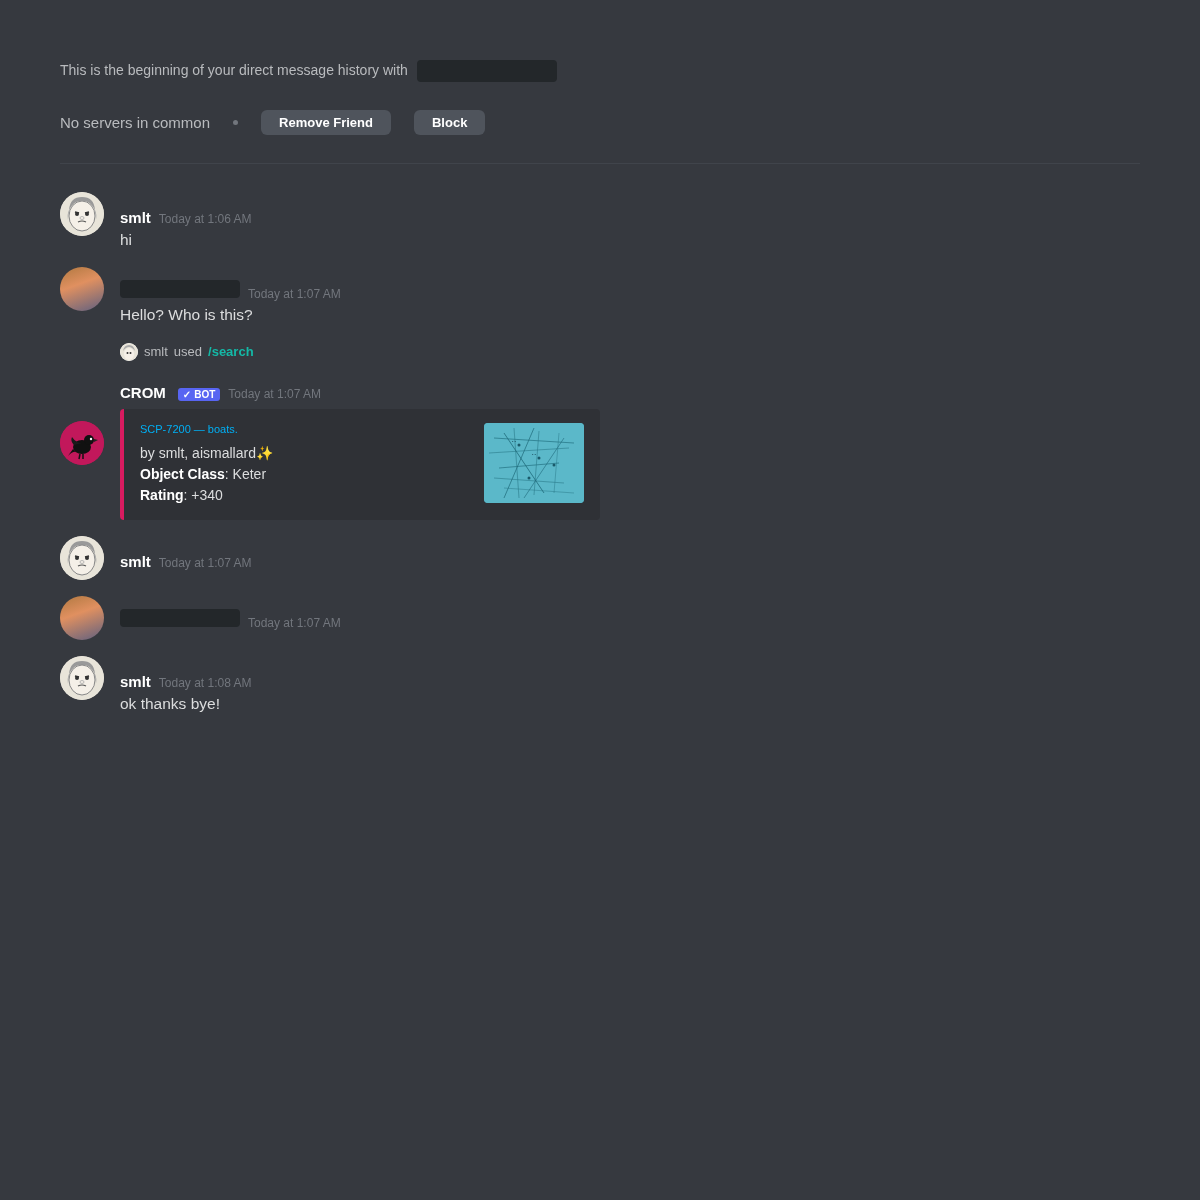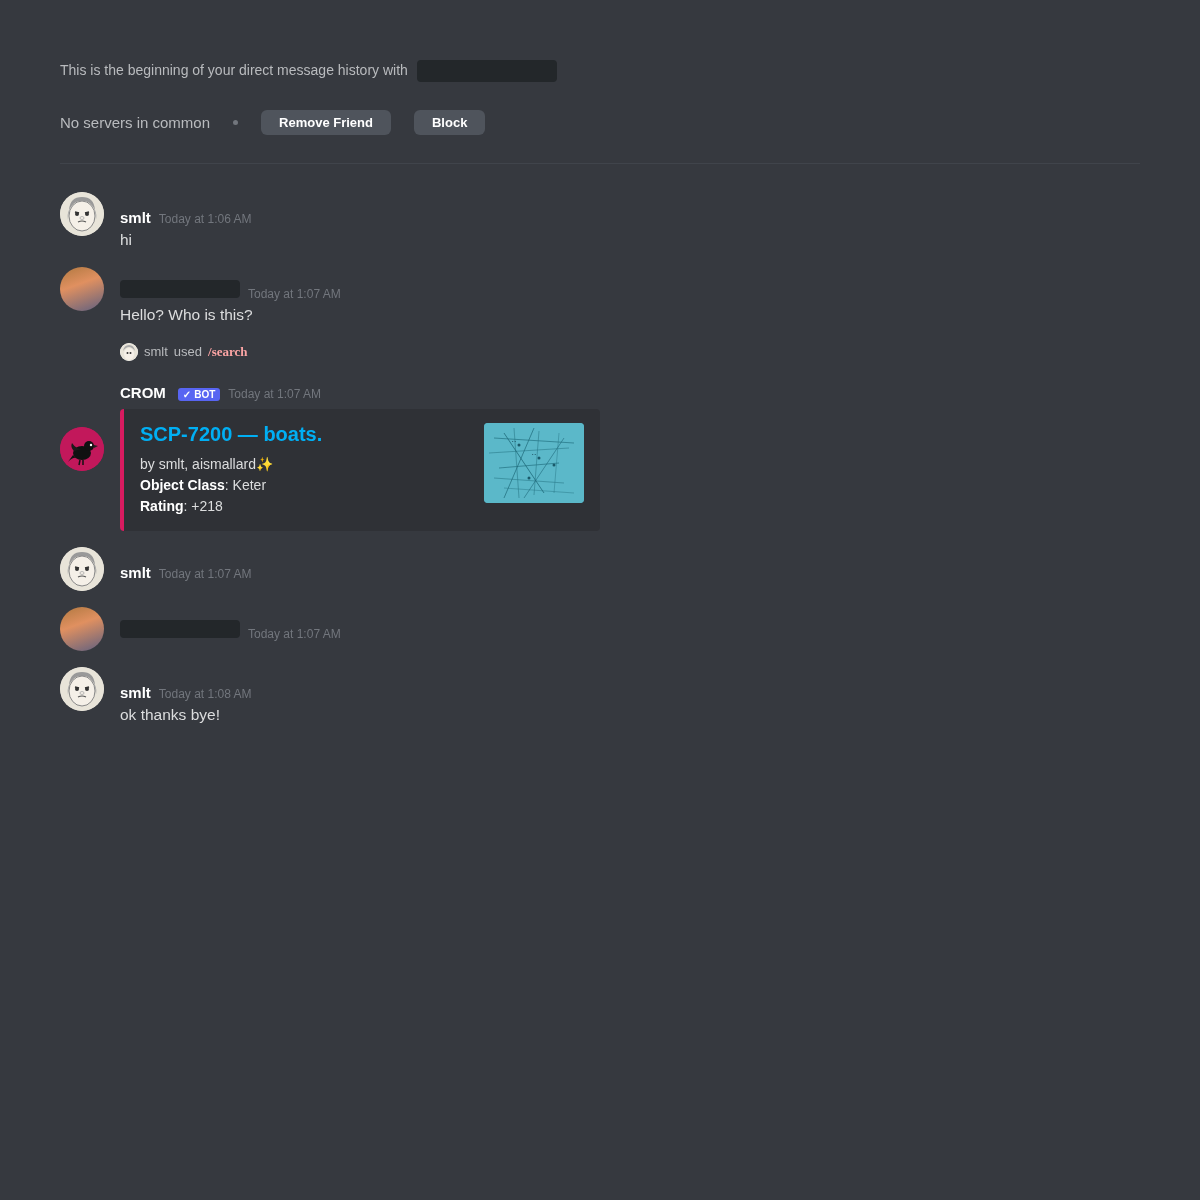--- a/index.html
+++ b/index.html
@@ -156,43 +156,42 @@
       height: 18px;
       border-radius: 50%;
       background: #fff;
       overflow: hidden;
       display: inline-flex;
       align-items: center;
       justify-content: center;
       flex-shrink: 0;
     }
     .slash-command {
-      color: #fca5a5;
+      color: #14b8a6;
       font-weight: 600;
-      font-family: Liberation Serif, serif;
     }
     
     .embed {
       background: #2f3136;
       border-left: 4px solid #d81b60;
       border-radius: 4px;
       padding: 14px 16px;
       margin-top: 8px;
       max-width: 480px;
       display: flex;
       gap: 16px;
       align-items: flex-start;
     }
     .embed-body {
       flex: 1;
     }
     .embed-title {
       color: #00aff4;
-      font-weight: 700;
-      font-size: 20px;
+      font-weight: 400;
+      font-size: 11px;
       margin-bottom: 8px;
       text-decoration: none;
     }
     .embed-field {
       font-size: 14px;
       color: #dcddde;
       line-height: 1.5;
     }
     .embed-field strong {
       color: #fff;
@@ -357,21 +356,21 @@
           <div class="embed">
             <div class="embed-body">
               <div class="embed-title">SCP-7200 — boats.</div>
               <div class="embed-field">
                 <span>by smlt, aismallard✨</span>
               </div>
               <div class="embed-field">
                 <strong>Object Class</strong>: <span>Keter</span>
               </div>
               <div class="embed-field">
-                <strong>Rating</strong>: <span>+218</span>
+                <strong>Rating</strong>: <span>+340</span>
               </div>
             </div>
             <div class="embed-thumbnail">
 
               <svg class="map-svg" viewBox="0 0 100 80">
                 <rect width="100" height="80" fill="#5bb8c9"></rect>
                 <line x1="10" y1="15" x2="90" y2="20" stroke="#2a7a8a" stroke-width="0.8"></line>
                 <line x1="5" y1="30" x2="85" y2="25" stroke="#2a7a8a" stroke-width="0.6"></line>
                 <line x1="15" y1="45" x2="75" y2="40" stroke="#2a7a8a" stroke-width="0.8"></line>
                 <line x1="10" y1="55" x2="80" y2="60" stroke="#2a7a8a" stroke-width="0.6"></line>

